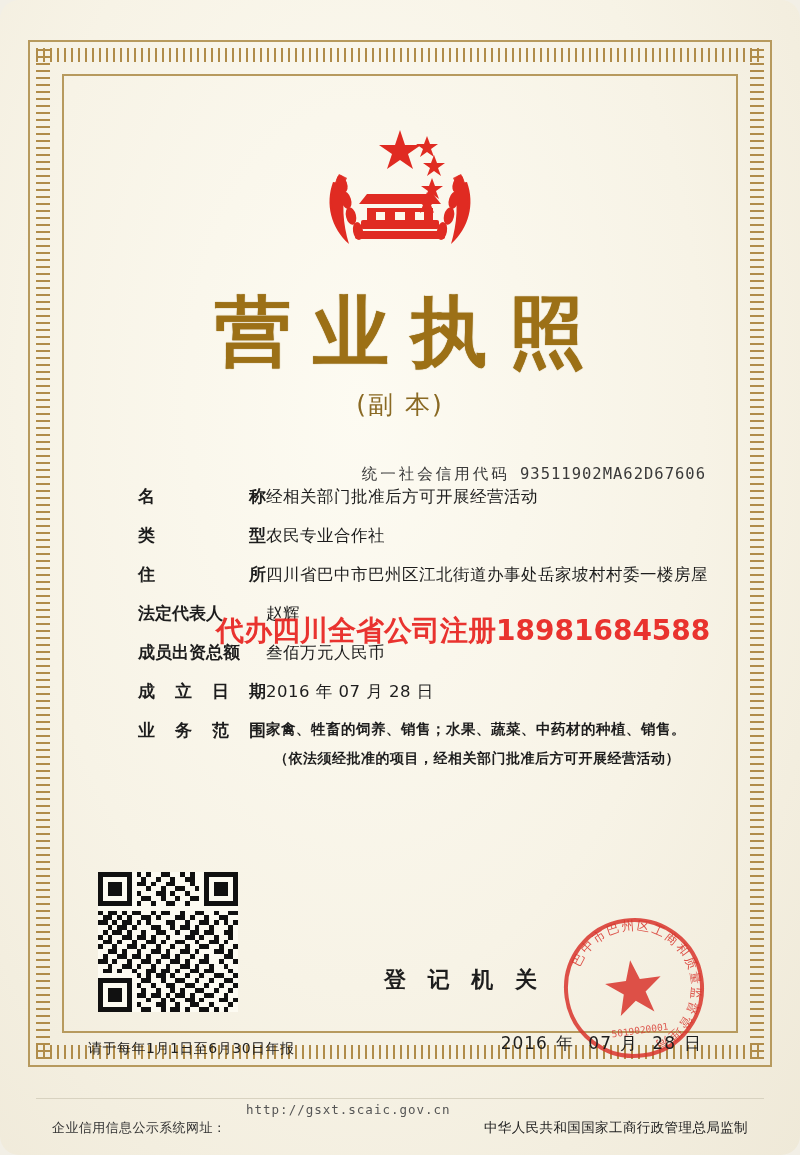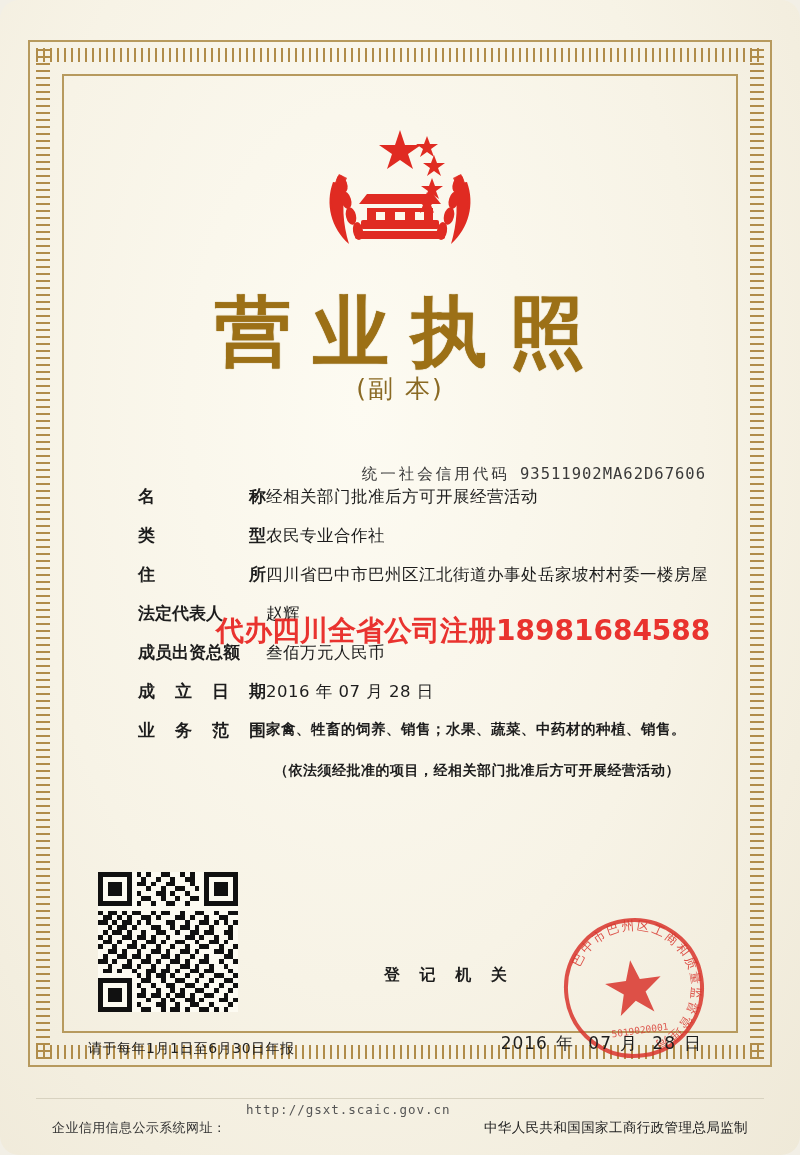--- a/index.html
+++ b/index.html
@@ -46,21 +46,21 @@
   
   .title{
     position:absolute;top:282px;left:0;right:0;text-align:center;
     font-family:"DejaVu Sans","Liberation Sans",sans-serif;
     font-size:76px;font-weight:bold;letter-spacing:22px;
     color:#9c7016;
     text-shadow:0 0 1px #8a6312;
     padding-left:22px;
   }
   .subtitle{
-    position:absolute;top:372px;left:0;right:0;text-align:center;
+    position:absolute;top:388px;left:0;right:0;text-align:center;
     font-size:25px;color:#8a6a24;letter-spacing:2px;
   }
   .credit-code{
     position:absolute;top:464px;right:94px;
     font-size:15.5px;color:#3a3a3a;letter-spacing:1px;
     font-family:"DejaVu Sans Mono","Liberation Mono",monospace;
   }
   .credit-code .lbl{
     font-family:"DejaVu Sans","Liberation Sans",sans-serif;
     letter-spacing:3px;font-size:15.5px;
@@ -75,36 +75,36 @@
     font-size:17px;color:#1d1d1d;font-weight:bold;
     letter-spacing:0px;
   }
   .label.spread{display:flex;justify-content:space-between;}
   .label.spread span{display:inline-block;}
   .value{
     font-size:16.5px;color:#1d1d1d;line-height:1.45;
     letter-spacing:0.5px;
   }
   .value.small{font-size:14.5px;font-weight:bold;}
-  .value .sub{display:block;font-size:14px;margin-top:20px;padding-left:8px;}
+  .value .sub{display:block;font-size:14px;margin-top:8px;padding-left:8px;}
   
   .watermark{
     position:absolute;left:216px;top:612px;
     font-size:28px;font-weight:bold;color:#e8231f;
     letter-spacing:0px;white-space:nowrap;
     opacity:.92;
   }
   
   .qr{
     position:absolute;left:98px;top:872px;width:140px;height:140px;
   }
   
   .registry{
     position:absolute;left:384px;top:965px;
-    font-size:16px;letter-spacing:7px;color:#1d1d1d;font-weight:bold;
+    font-size:22px;letter-spacing:7px;color:#1d1d1d;font-weight:bold;
   }
   .issue-date{
     position:absolute;right:94px;top:1032px;
     font-size:17px;color:#1d1d1d;letter-spacing:1px;
   }
   .issue-date span{margin:0 4px;}
   .annual{
     position:absolute;left:88px;top:1040px;
     font-size:14px;color:#1d1d1d;letter-spacing:0.5px;
   }

